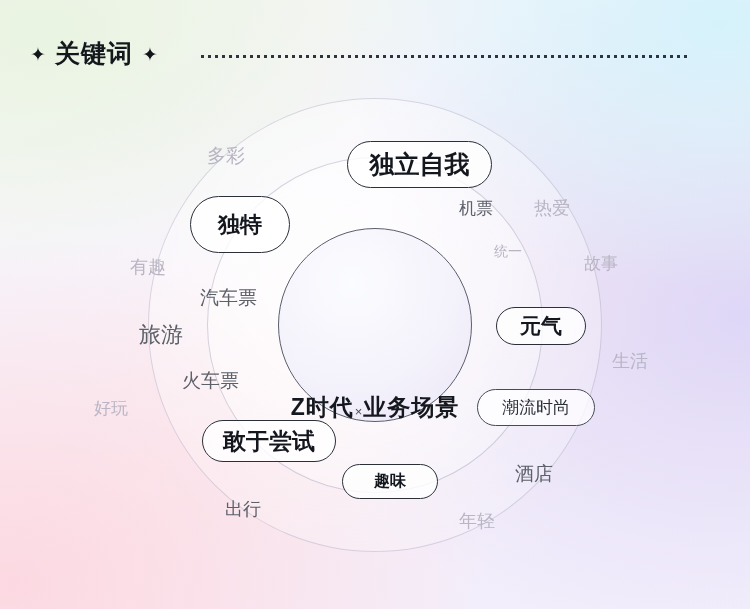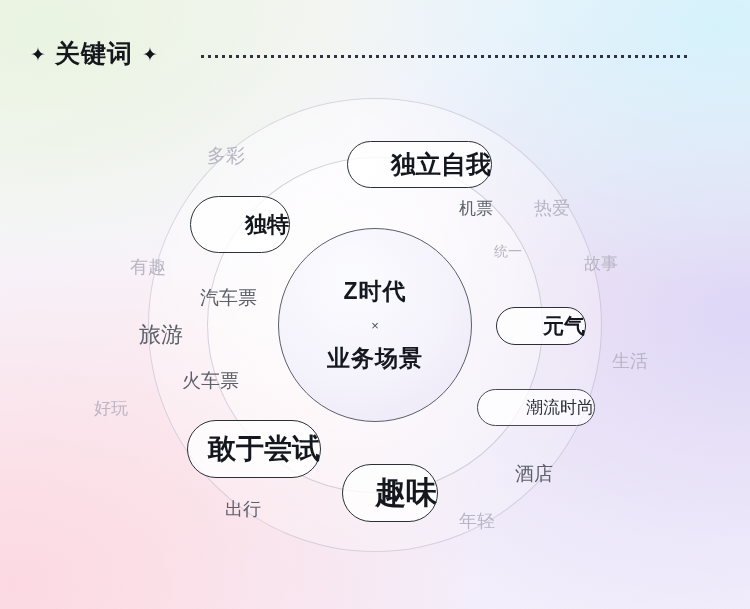--- a/index.html
+++ b/index.html
@@ -52,33 +52,33 @@
   }
   .ring-mid{
     width:334px;height:334px;
     border:1px solid rgba(120,115,150,.30);
     background:radial-gradient(circle at 42% 34%,rgba(255,255,255,.72) 0%,rgba(255,255,255,.40) 60%,rgba(255,255,255,.16) 100%);
   }
   .ring-core{
     width:192px;height:192px;
     border:1px solid #5a5f6b;
     background:radial-gradient(circle at 38% 28%,#fbfcff 0%,#f4f2fb 55%,#ebe6f7 100%);
-    display:flex;flex-direction:column;align-items:center;justify-content:center;
-    gap:10px;
+    display:flex;flex-direction:row;align-items:flex-end;justify-content:center;
+    gap:1px;
   }
   .core-line{
     font-size:23px;font-weight:bold;color:#15191f;letter-spacing:1px;line-height:1.18;
     white-space:nowrap;
   }
   .core-x{font-size:13px;color:#4a4f58;line-height:1;margin:3px 0;}
 
   
   .pill{
     position:absolute;
-    display:flex;align-items:center;justify-content:flex-end;
+    display:flex;align-items:center;justify-content:center;
     border:1.6px solid #2b3038;border-radius:999px;
     background:rgba(255,255,255,.80);
     color:#14181e;font-weight:bold;white-space:nowrap;
     box-sizing:border-box;
     font-family:Liberation Serif, serif;
   }
   .pill.soft{border-width:1.3px;border-color:#464b55;font-weight:normal;color:#2b3038;background:rgba(255,255,255,.74);}
 
   
   .lbl{
@@ -117,24 +117,24 @@
         </div>
         <div class="pill" style="left: 190px; top: 110px; width: 100px; height: 57px; font-size: 22px;">
           <span>独特</span>
         </div>
         <div class="pill" style="left: 496px; top: 221px; width: 90px; height: 38px; font-size: 21px;">
           <span>元气</span>
         </div>
         <div class="pill soft" style="left: 477px; top: 303px; width: 118px; height: 37px; font-size: 17px;">
           <span>潮流时尚</span>
         </div>
-        <div class="pill" style="left: 187px; top: 334px; width: 134px; height: 58px; font-size: 28px;">
+        <div class="pill" style="left: 202px; top: 334px; width: 134px; height: 42px; font-size: 23px;">
           <span>敢于尝试</span>
         </div>
-        <div class="pill" style="left: 342px; top: 378px; width: 96px; height: 58px; font-size: 31px;">
+        <div class="pill" style="left: 342px; top: 378px; width: 96px; height: 35px; font-size: 16px;">
           <span>趣味</span>
         </div>
       </div>
     <div id="label-layer">
         <div class="lbl faint" style="left: 207px; top: 60px; font-size: 19px;">多彩</div>
         <div class="lbl faint" style="left: 130px; top: 172px; font-size: 18px;">有趣</div>
         <div class="lbl faint" style="left: 94px; top: 314px; font-size: 17px;">好玩</div>
         <div class="lbl mid" style="left: 139px; top: 238px; font-size: 22px;">旅游</div>
         <div class="lbl mid" style="left: 200px; top: 202px; font-size: 19px;">汽车票</div>
         <div class="lbl mid" style="left: 182px; top: 285px; font-size: 19px;">火车票</div>

